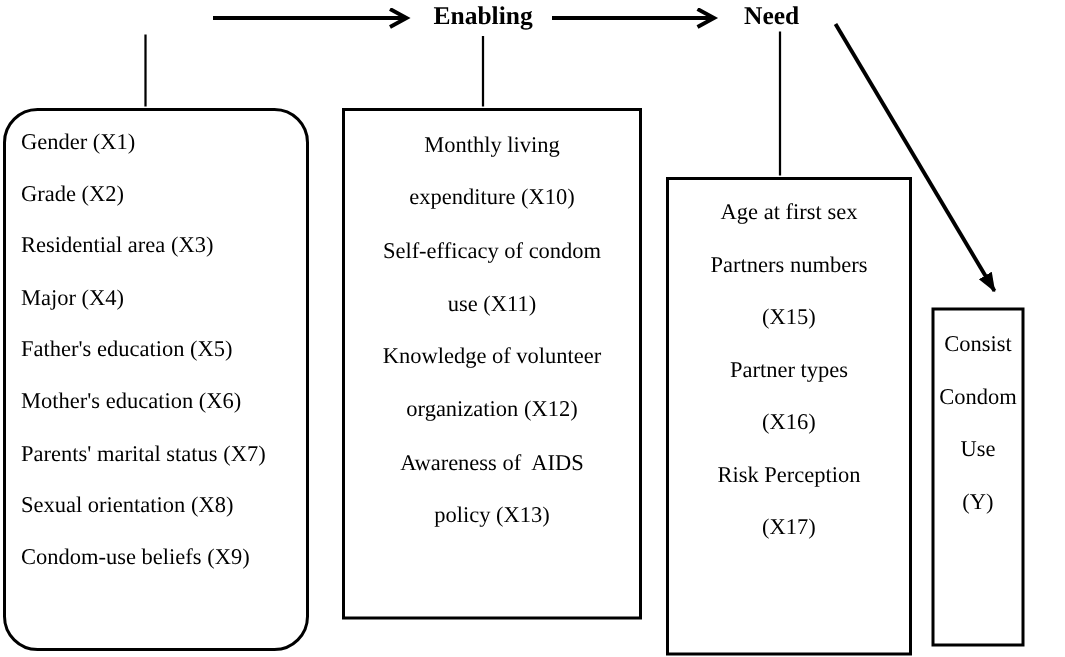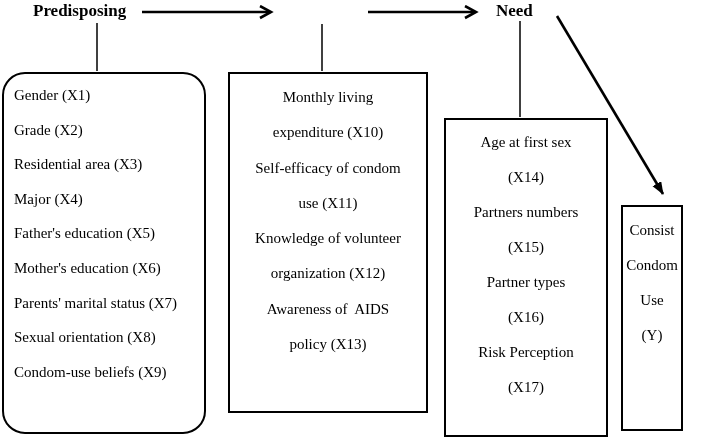--- a/index.html
+++ b/index.html
@@ -81,21 +81,21 @@
       </marker>
     </defs>
     <line x1="142" y1="12" x2="270" y2="12" stroke="#000000" stroke-width="2.6" marker-end="url(#chevron)"></line>
     <line x1="368" y1="12" x2="475" y2="12" stroke="#000000" stroke-width="2.6" marker-end="url(#chevron)"></line>
     <line x1="557" y1="16" x2="663" y2="194" stroke="#000000" stroke-width="2.6" marker-end="url(#tri)"></line>
     <line x1="97" y1="23" x2="97" y2="71" stroke="#000000" stroke-width="1.5"></line>
     <line x1="322" y1="24" x2="322" y2="71" stroke="#000000" stroke-width="1.5"></line>
     <line x1="520" y1="21" x2="520" y2="117" stroke="#000000" stroke-width="1.5"></line>
   </svg>
 
-  <div class="hdr" style="left:33px;">Predisposing</div>
+  <div class="hdr" style="left:289px;">Enabling</div>
   <div class="hdr" style="left:496px;">Need</div>
 
   <div id="box-predisposing" class="fbox">
     <div class="box-line">Gender (X1)</div>
     <div class="box-line">Grade (X2)</div>
     <div class="box-line">Residential area (X3)</div>
     <div class="box-line">Major (X4)</div>
     <div class="box-line">Father's education (X5)</div>
     <div class="box-line">Mother's education (X6)</div>
     <div class="box-line">Parents' marital status (X7)</div>
@@ -109,21 +109,20 @@
     <div class="box-line">Self-efficacy of condom</div>
     <div class="box-line">use (X11)</div>
     <div class="box-line">Knowledge of volunteer</div>
     <div class="box-line">organization (X12)</div>
     <div class="box-line">Awareness of  AIDS</div>
     <div class="box-line">policy (X13)</div>
   </div>
 
   <div id="box-need" class="fbox">
     <div class="box-line">Age at first sex</div>
-    <div class="box-line">(X14)</div>
     <div class="box-line">Partners numbers</div>
     <div class="box-line">(X15)</div>
     <div class="box-line">Partner types</div>
     <div class="box-line">(X16)</div>
     <div class="box-line">Risk Perception</div>
     <div class="box-line">(X17)</div>
   </div>
 
   <div id="box-outcome" class="fbox">
     <div class="box-line">Consist</div>

